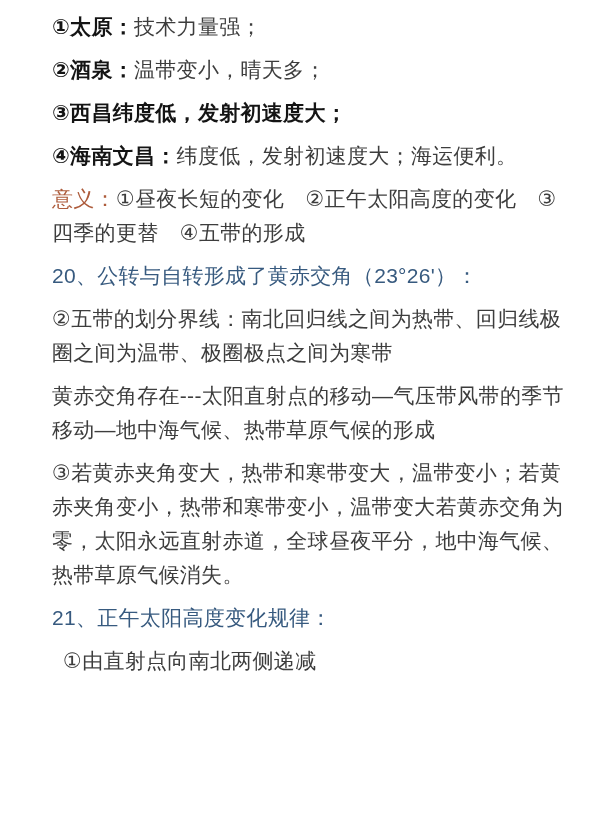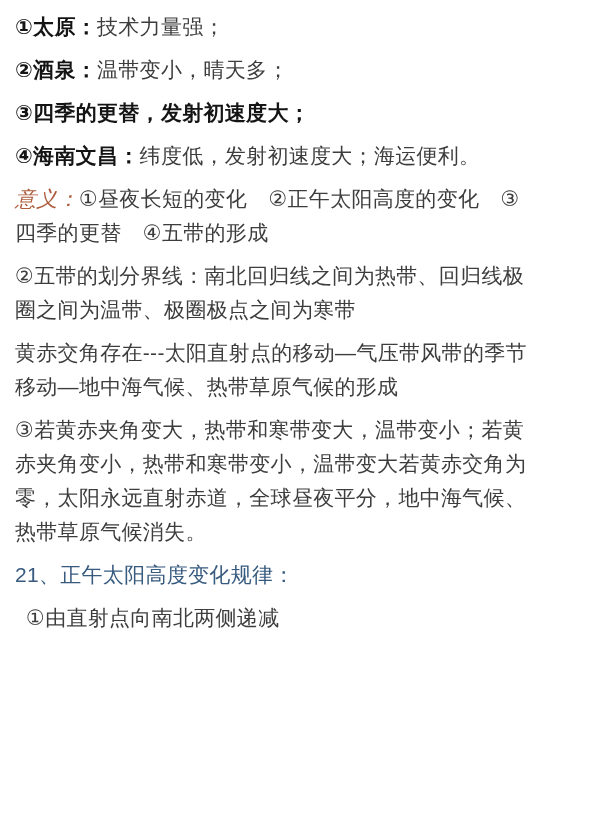--- a/index.html
+++ b/index.html
@@ -12,20 +12,21 @@
     height: 813px;
     overflow: hidden;
     font-family: "Liberation Sans", "DejaVu Sans", sans-serif;
   }
   .page {
     box-sizing: border-box;
     width: 550px;
     height: 813px;
     padding: 10px 13px 0 15px;
     background: var(--bg, #ffffff);
+    margin-left: 37px;
   }
   .para {
     margin: 0 0 9px 0;
     font-size: 21px;
     line-height: 34px;
     max-width: 578px;
     color: var(--text-normal, #3d3d3d);
     letter-spacing: 0.3px;
     word-break: break-all;
   }
@@ -37,32 +38,32 @@
   }
   .seg-bold {
     font-weight: 700;
     color: var(--text-bold, #141414);
   }
   .seg-blue {
     color: var(--text-blue, #375a7f);
   }
   .seg-orange {
     color: var(--text-orange, #ad5b3b);
-    font-style: italic;
   }
 </style>
 </head>
 <body>
 
 <div class="page">
   <div>
       <p class="para"><span class="seg-bold">①太原：</span><span class="seg-normal">技术力量强；</span></p>
       <p class="para"><span class="seg-bold">②酒泉：</span><span class="seg-normal">温带变小，晴天多；</span></p>
-      <p class="para"><span class="seg-bold">③四季的更替，发射初速度大；</span></p>
+      <p class="para"><span class="seg-bold">③西昌纬度低，发射初速度大；</span></p>
       <p class="para"><span class="seg-bold">④海南文昌：</span><span class="seg-normal">纬度低，发射初速度大；海运便利。</span></p>
       <p class="para"><span class="seg-orange">意义：</span><span class="seg-normal">①昼夜长短的变化　②正午太阳高度的变化　③四季的更替　④五带的形成</span></p>
+      <p class="para"><span class="seg-blue">20、公转与自转形成了黄赤交角（23°26'）：</span></p>
       <p class="para"><span class="seg-normal">②五带的划分界线：南北回归线之间为热带、回归线极圈之间为温带、极圈极点之间为寒带</span></p>
       <p class="para"><span class="seg-normal">黄赤交角存在---太阳直射点的移动—气压带风带的季节移动—地中海气候、热带草原气候的形成</span></p>
       <p class="para"><span class="seg-normal">③若黄赤夹角变大，热带和寒带变大，温带变小；若黄赤夹角变小，热带和寒带变小，温带变大若黄赤交角为零，太阳永远直射赤道，全球昼夜平分，地中海气候、热带草原气候消失。</span></p>
       <p class="para"><span class="seg-blue">21、正午太阳高度变化规律：</span></p>
       <p class="para indent"><span class="seg-normal">①由直射点向南北两侧递减</span></p>
     </div>
 </div>
 
 </body></html>

